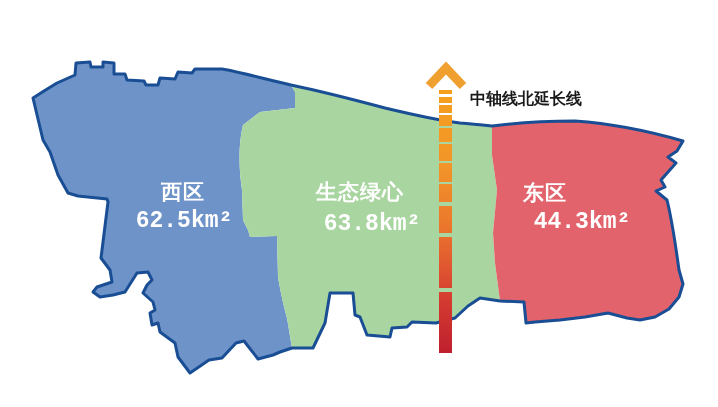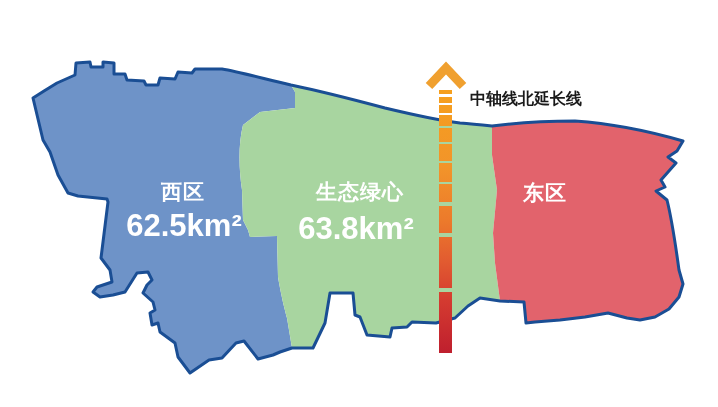--- a/index.html
+++ b/index.html
@@ -15,21 +15,21 @@
     position:absolute;
     transform:translateX(-50%);
     color:#ffffff;
     font-weight:bold;
     white-space:nowrap;
     text-align:center;
     line-height:1;
     letter-spacing:1px;
   }
   .region-name{font-size:21px;}
-  .region-area{font-size:31px;letter-spacing:0;}
+  .region-area{font-size:23px;letter-spacing:0;font-family:Liberation Mono, monospace;}
   .axis-label{
     position:absolute;
     left:470px;top:91px;
     font-size:16px;
     font-weight:bold;
     color:#1a1a1a;
     white-space:nowrap;
     line-height:1;
     text-align:center;
   }
@@ -125,19 +125,20 @@
       <rect x="439" y="292" width="13" height="61" fill="url(#axisGrad)"></rect>
     </g>
 
     <path d="M429,86 L446,68 L463,86" fill="none" stroke="#F0A02F" stroke-width="9" stroke-linejoin="miter" stroke-linecap="butt"></path>
   </svg>
 
   <div class="region-label region-name" style="left:183px;top:181px;">西区</div>
   <div class="region-label region-area" style="left:184px;top:210px;">62.5km²</div>
 
   <div class="region-label region-name" style="left:360px;top:183px;font-family:Liberation Mono, monospace;">生态绿心</div>
-  <div class="region-label region-area" style="left:356px;top:213px;">63.8km²</div>
+  <div class="region-label region-area" style="left:372px;top:213px;">63.8km²</div>
 
   <div class="region-label region-name" style="left:545px;top:182px;">东区</div>
+  <div class="region-label region-area" style="left:582px;top:211px;">44.3km²</div>
 
   <div class="axis-label">中轴线北延长线</div>
 
 </div>
 
 </body></html>

